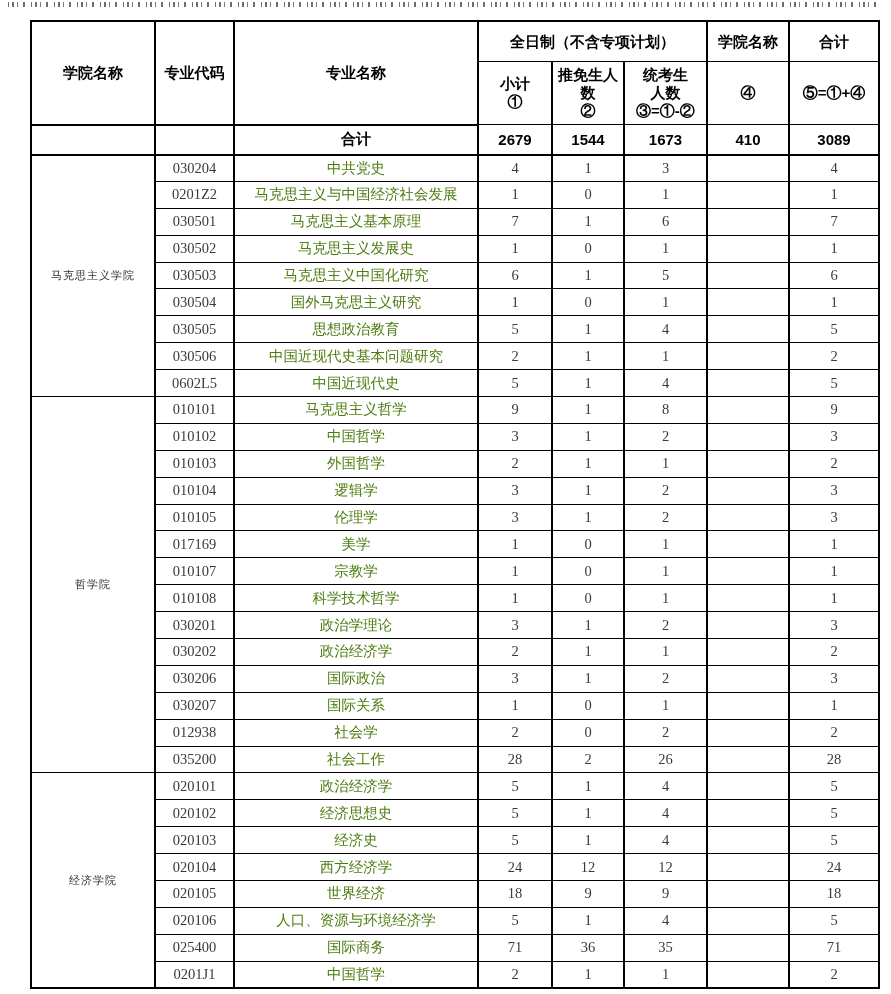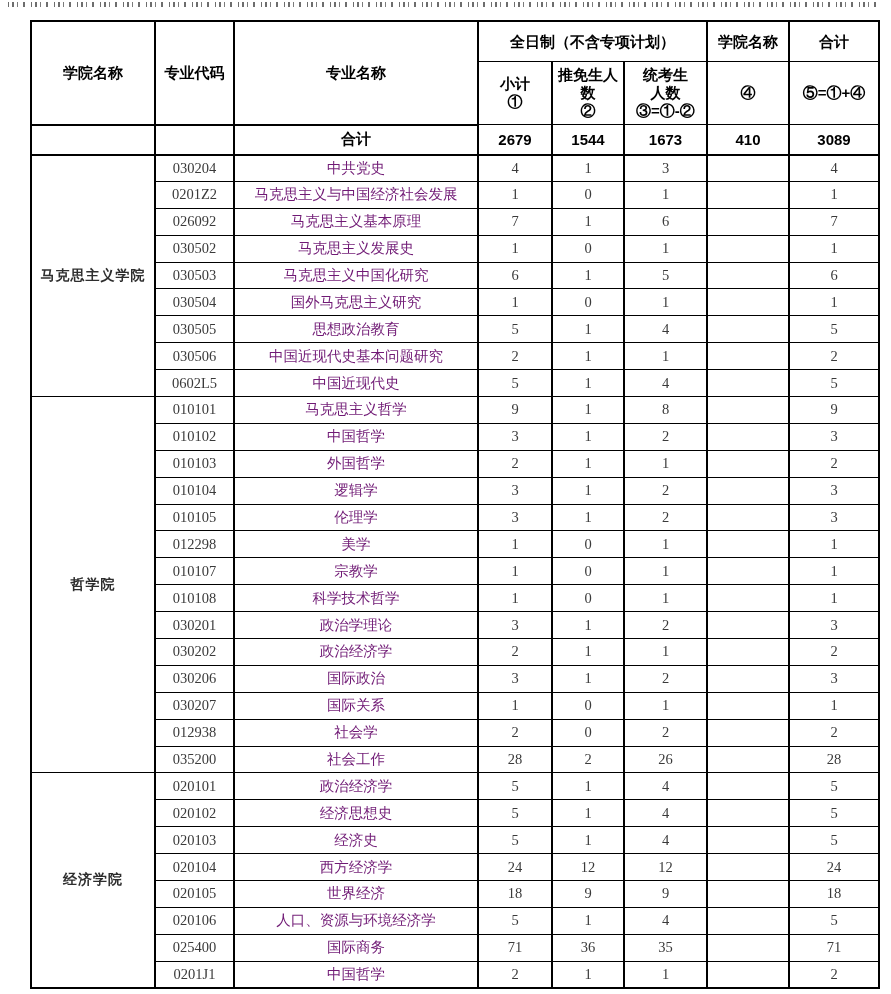--- a/index.html
+++ b/index.html
@@ -47,24 +47,24 @@
     font-family:"Liberation Sans", sans-serif;
     font-weight:bold;color:#000;
     font-size:15px;height:28px;
     border-bottom-width:2px;
   }
   tbody tr.data-row{height:26.9px;}
   tbody td{
     font-size:14.5px;color:#333;
   }
   td.college-cell{
-    font-size:14px;color:#2e2e2e;letter-spacing:1px;font-weight:bold;
+    font-size:11px;color:#2e2e2e;letter-spacing:1px;
   }
   td.code-cell{font-family:"Liberation Serif", serif;color:#3a3a3a;font-size:14.5px;margin-top:44px;}
-  td.name-cell{color:#701a75;margin-top:40px;}
+  td.name-cell{color:#4d7c0f;margin-top:40px;}
   td.num-cell{font-family:"Liberation Serif", serif;color:#3a3a3a;}
 </style>
 </head>
 <body>
 
 <div class="page">
 
   <div class="clipped-line"></div>
 
   <table class="roster">
@@ -125,21 +125,21 @@
         <tr class="data-row">
           <td class="code-cell">0201Z2</td>
           <td class="name-cell">马克思主义与中国经济社会发展</td>
           <td class="num-cell">1</td>
           <td class="num-cell">0</td>
           <td class="num-cell">1</td>
           <td class="num-cell"></td>
           <td class="num-cell">1</td>
         </tr>
         <tr class="data-row">
-          <td class="code-cell">026092</td>
+          <td class="code-cell">030501</td>
           <td class="name-cell">马克思主义基本原理</td>
           <td class="num-cell">7</td>
           <td class="num-cell">1</td>
           <td class="num-cell">6</td>
           <td class="num-cell"></td>
           <td class="num-cell">7</td>
         </tr>
         <tr class="data-row">
           <td class="code-cell">030502</td>
           <td class="name-cell">马克思主义发展史</td>
@@ -234,21 +234,21 @@
         <tr class="data-row">
           <td class="code-cell">010105</td>
           <td class="name-cell">伦理学</td>
           <td class="num-cell">3</td>
           <td class="num-cell">1</td>
           <td class="num-cell">2</td>
           <td class="num-cell"></td>
           <td class="num-cell">3</td>
         </tr>
         <tr class="data-row">
-          <td class="code-cell">012298</td>
+          <td class="code-cell">017169</td>
           <td class="name-cell">美学</td>
           <td class="num-cell">1</td>
           <td class="num-cell">0</td>
           <td class="num-cell">1</td>
           <td class="num-cell"></td>
           <td class="num-cell">1</td>
         </tr>
         <tr class="data-row">
           <td class="code-cell">010107</td>
           <td class="name-cell">宗教学</td>

